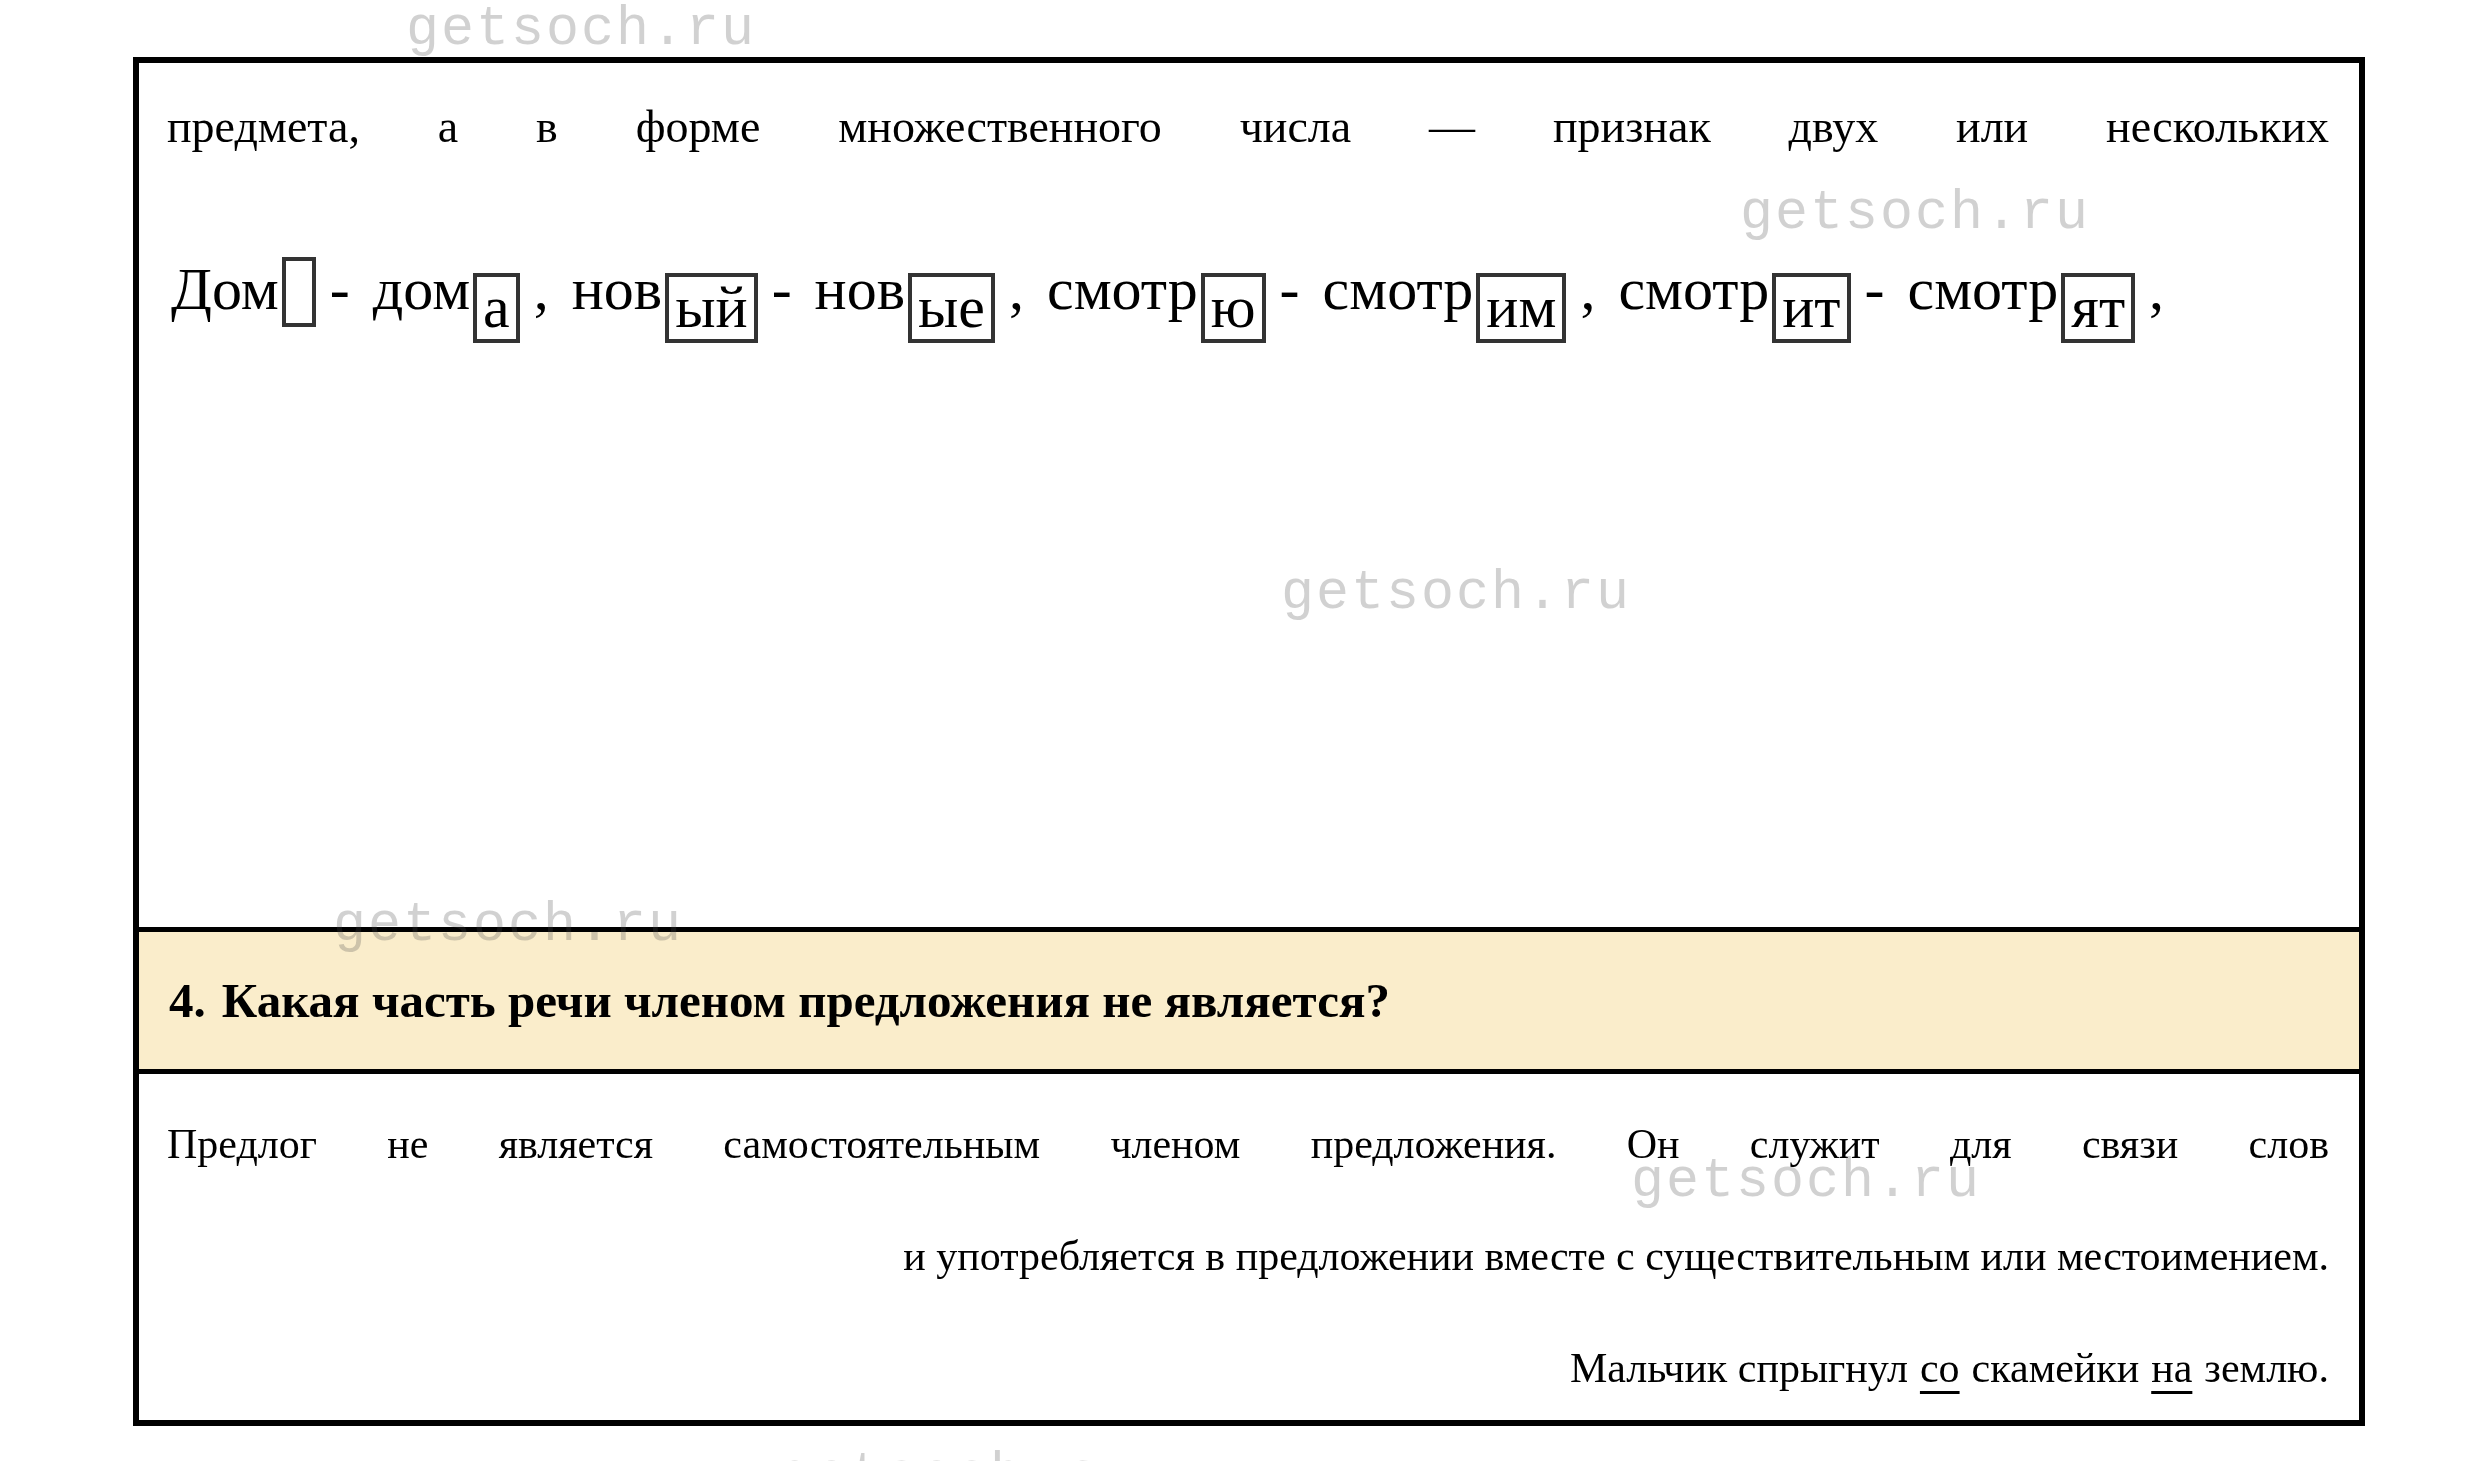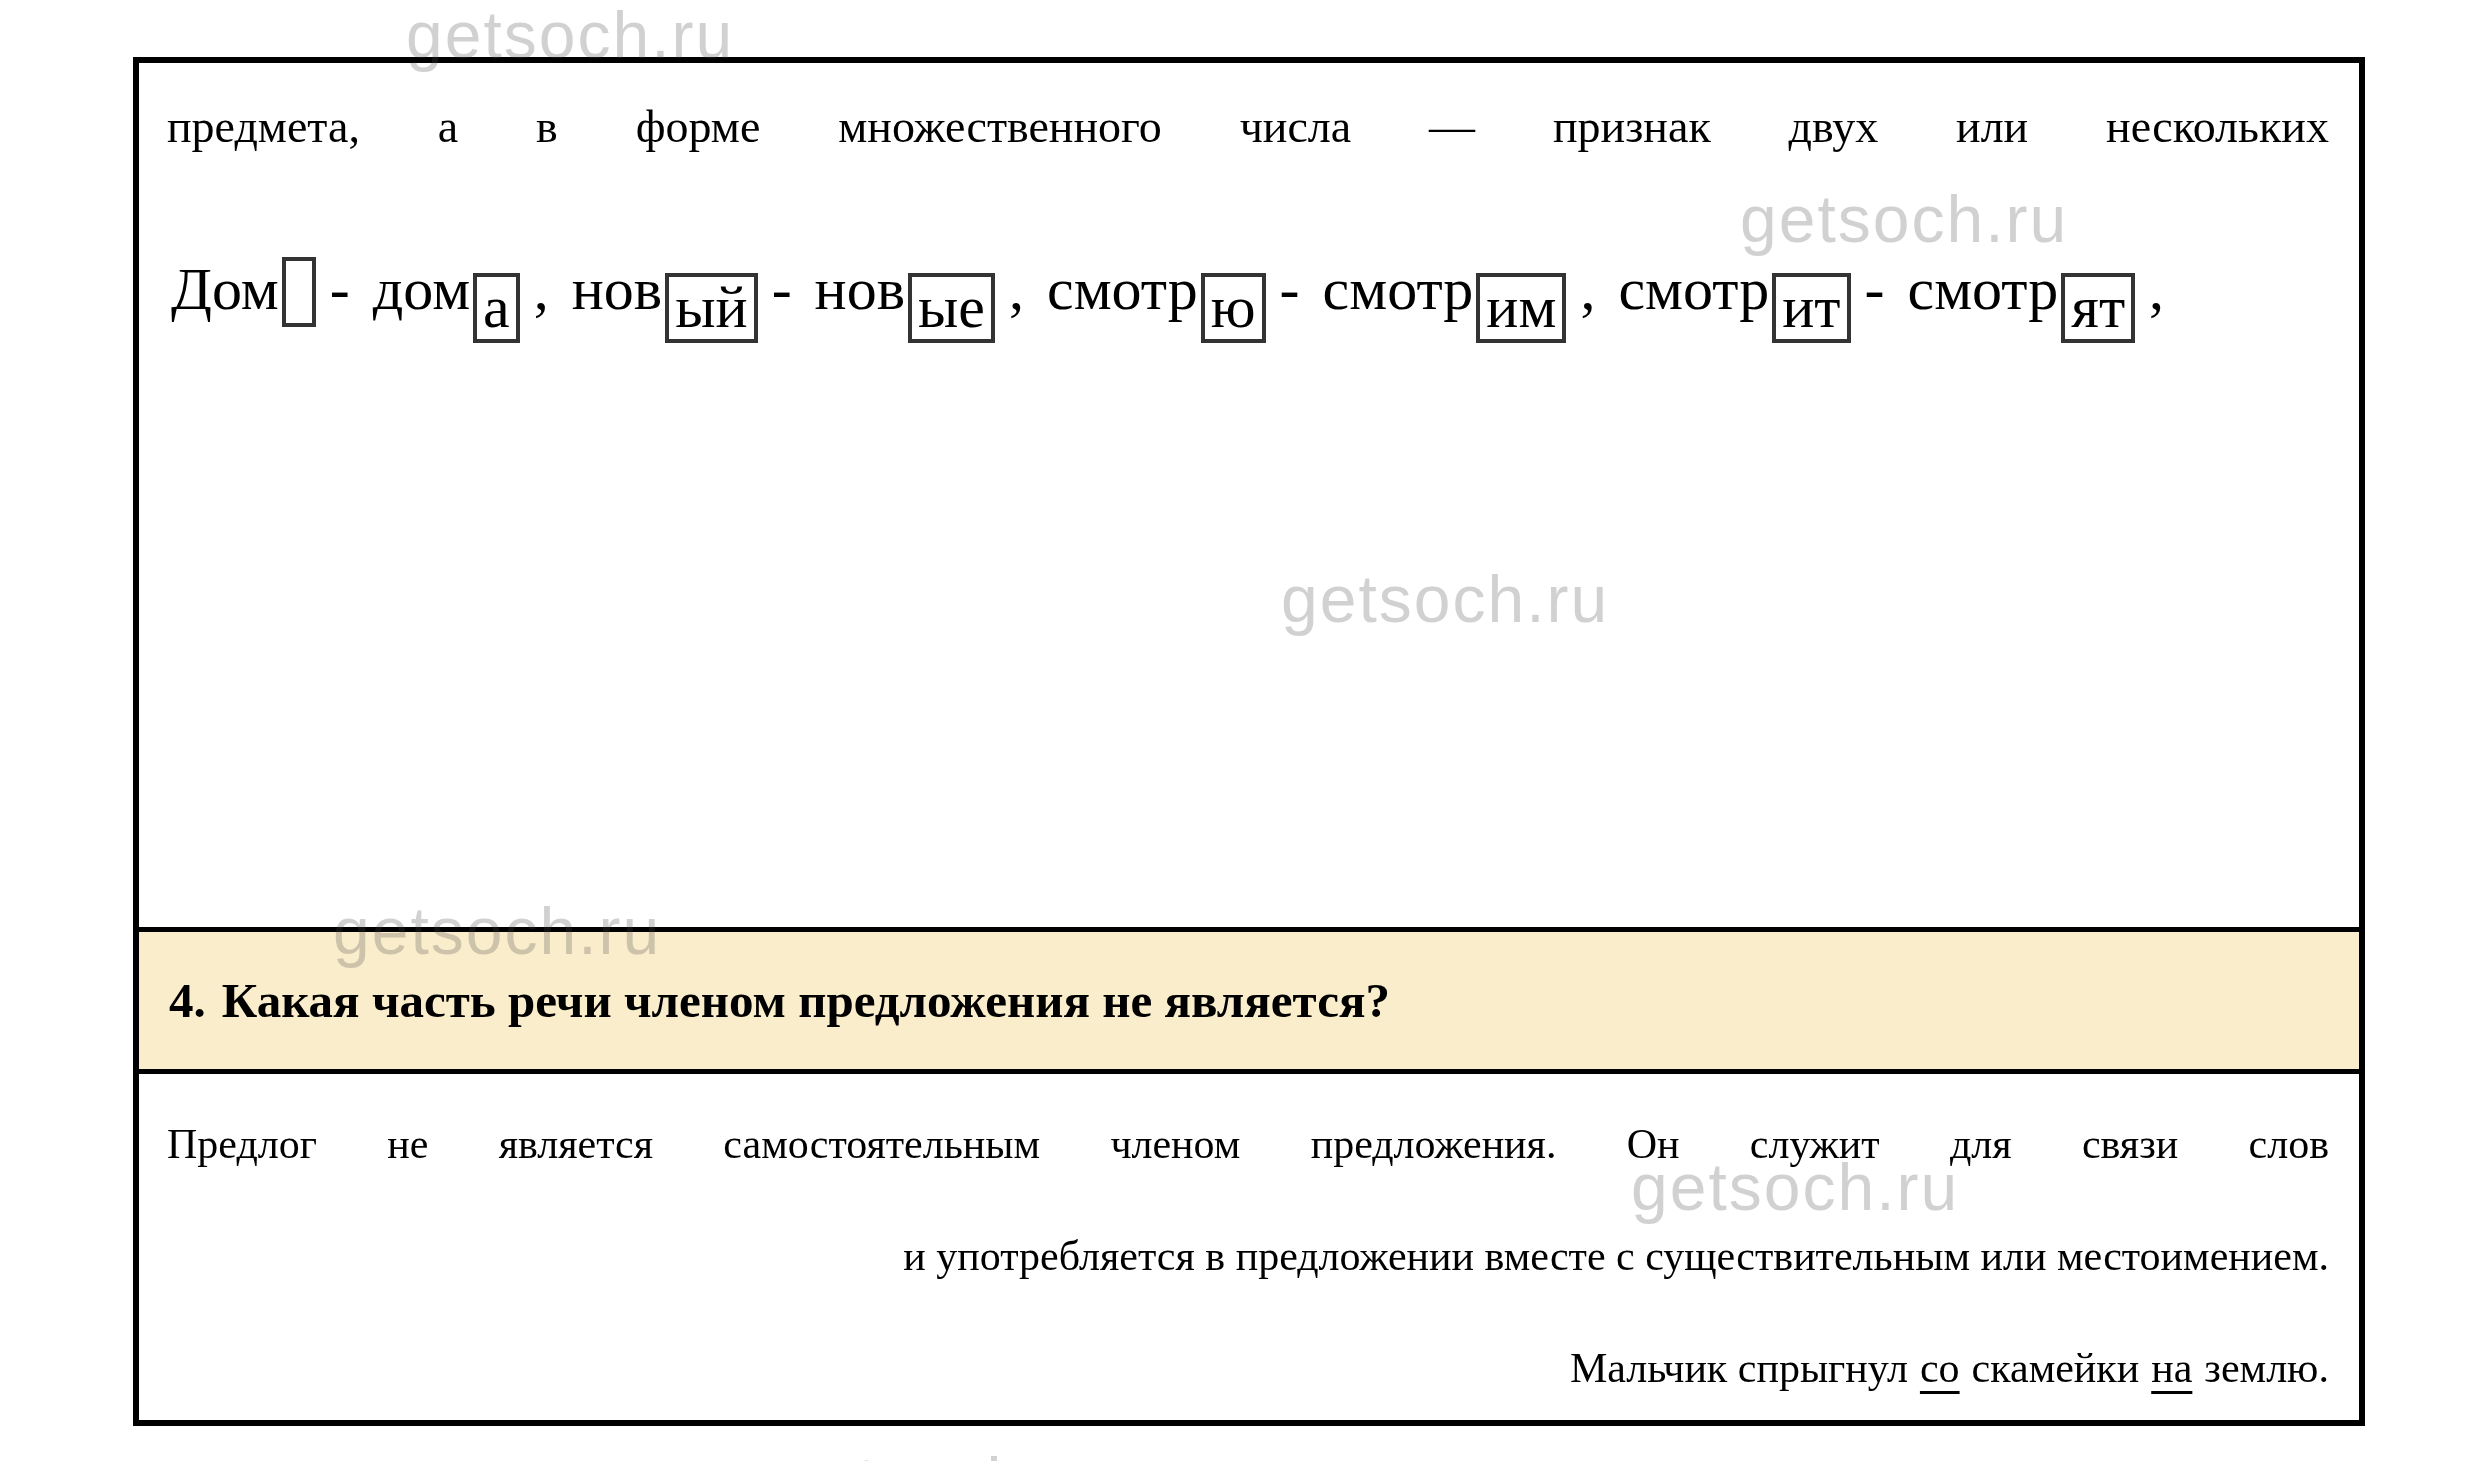--- a/index.html
+++ b/index.html
@@ -5,22 +5,22 @@
   html,body{margin:0;padding:0;}
   body{
     width:2483px;height:1461px;position:relative;overflow:hidden;
     background:#ffffff;
     font-family:"Liberation Serif", serif;
     color:#000;
   }
   
   .watermark{
     position:absolute;
-    font-family:Liberation Sans, sans-serif;
-    font-size:66px;line-height:1;letter-spacing:2px;
+    font-family:Liberation Mono, monospace;
+    font-size:55px;line-height:1;letter-spacing:2px;
     color:rgba(70,70,70,0.25);
     z-index:10;white-space:nowrap;pointer-events:none;
   }
   .w1{left:406px;top:2px;}
   .w2{left:1740px;top:186px;}
   .w3{left:1281px;top:566px;}
   .w4{left:333px;top:898px;}
   .w5{left:1631px;top:1154px;}
   .w6{left:780px;top:1448px;}
   

